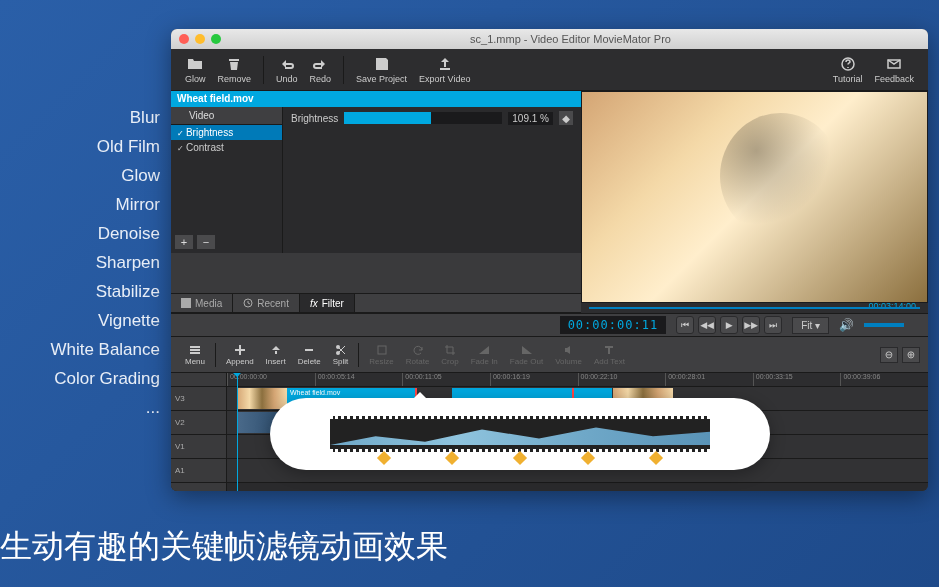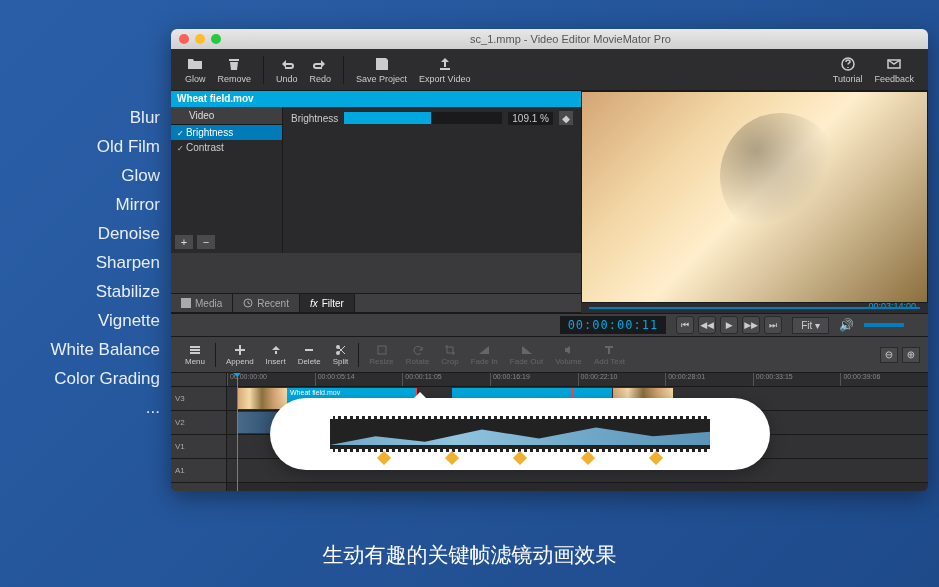--- a/index.html
+++ b/index.html
@@ -20,22 +20,22 @@
 .feature-list div {
   font-size: 17px;
   color: #e8eef7;
   margin-bottom: 9px;
   font-weight: 300;
 }
 .tagline {
   position: absolute;
   bottom: 18px;
   left: 0; right: 0;
-  text-align: center;
-  font-size: 21px;
+  text-align: left;
+  font-size: 32px;
   font-weight: 300;
 }
 .app-window {
   position: absolute;
   left: 171px; top: 29px;
   width: 757px; height: 462px;
   background: #3a3a3c;
   border-radius: 6px;
   box-shadow: 0 6px 24px rgba(0,0,0,.4);
   overflow: hidden;

